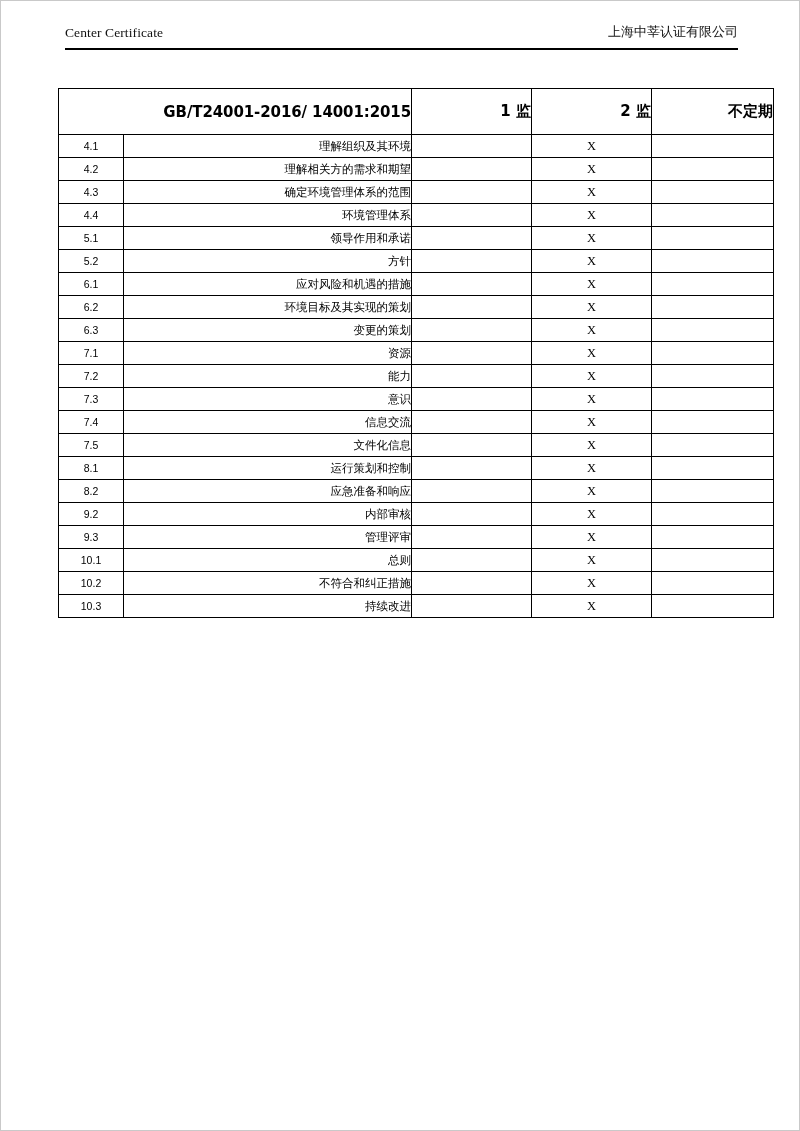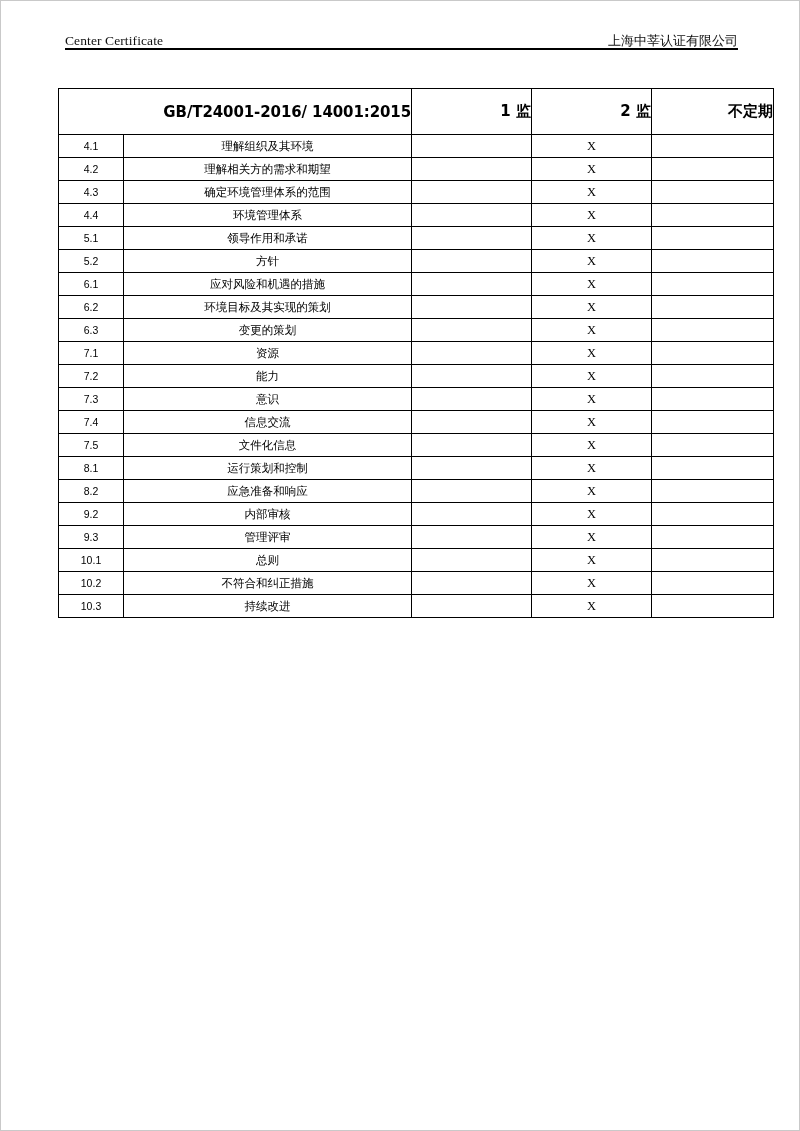--- a/index.html
+++ b/index.html
@@ -18,37 +18,37 @@
     background: #ffffff;
     border: 1px solid #c9c9c9;
     box-sizing: border-box;
     overflow: hidden;
   }
 
   
   .doc-header {
     position: absolute;
     left: 64px;
-    top: 24px;
+    top: 16px;
     width: 673px;
     height: 24px;
     display: flex;
     align-items: flex-end;
     justify-content: space-between;
   }
   .header-left {
     font-family: "Liberation Serif", "DejaVu Serif", serif;
     font-size: 13.5px;
     line-height: 16px;
     letter-spacing: 0.1px;
     color: #111111;
     white-space: nowrap;
   }
   .header-right {
-    font-family: Liberation Serif, serif;
+    font-family: Liberation Mono, monospace;
     font-size: 13px;
     line-height: 16px;
     color: #111111;
     white-space: nowrap;
     margin-left: 24px;
   }
   .header-rule {
     position: absolute;
     left: 64px;
     top: 47px;
@@ -110,21 +110,21 @@
     font-family: "Liberation Sans", "DejaVu Sans", sans-serif;
     font-size: 10.5px;
     padding-left: 7px;
     text-align: center;
     white-space: nowrap;
   }
   td.cell-desc {
     font-family: "DejaVu Sans", "Liberation Sans", sans-serif;
     font-size: 11.5px;
     padding-left: 11px;
-    text-align: center;
+    text-align: right;
     white-space: nowrap;
   }
   td.cell-mark {
     font-family: "Liberation Serif", "DejaVu Serif", serif;
     font-size: 12.5px;
     text-align: center;
     white-space: nowrap;
   }
   td.cell-mark:empty::after {
     content: "";

